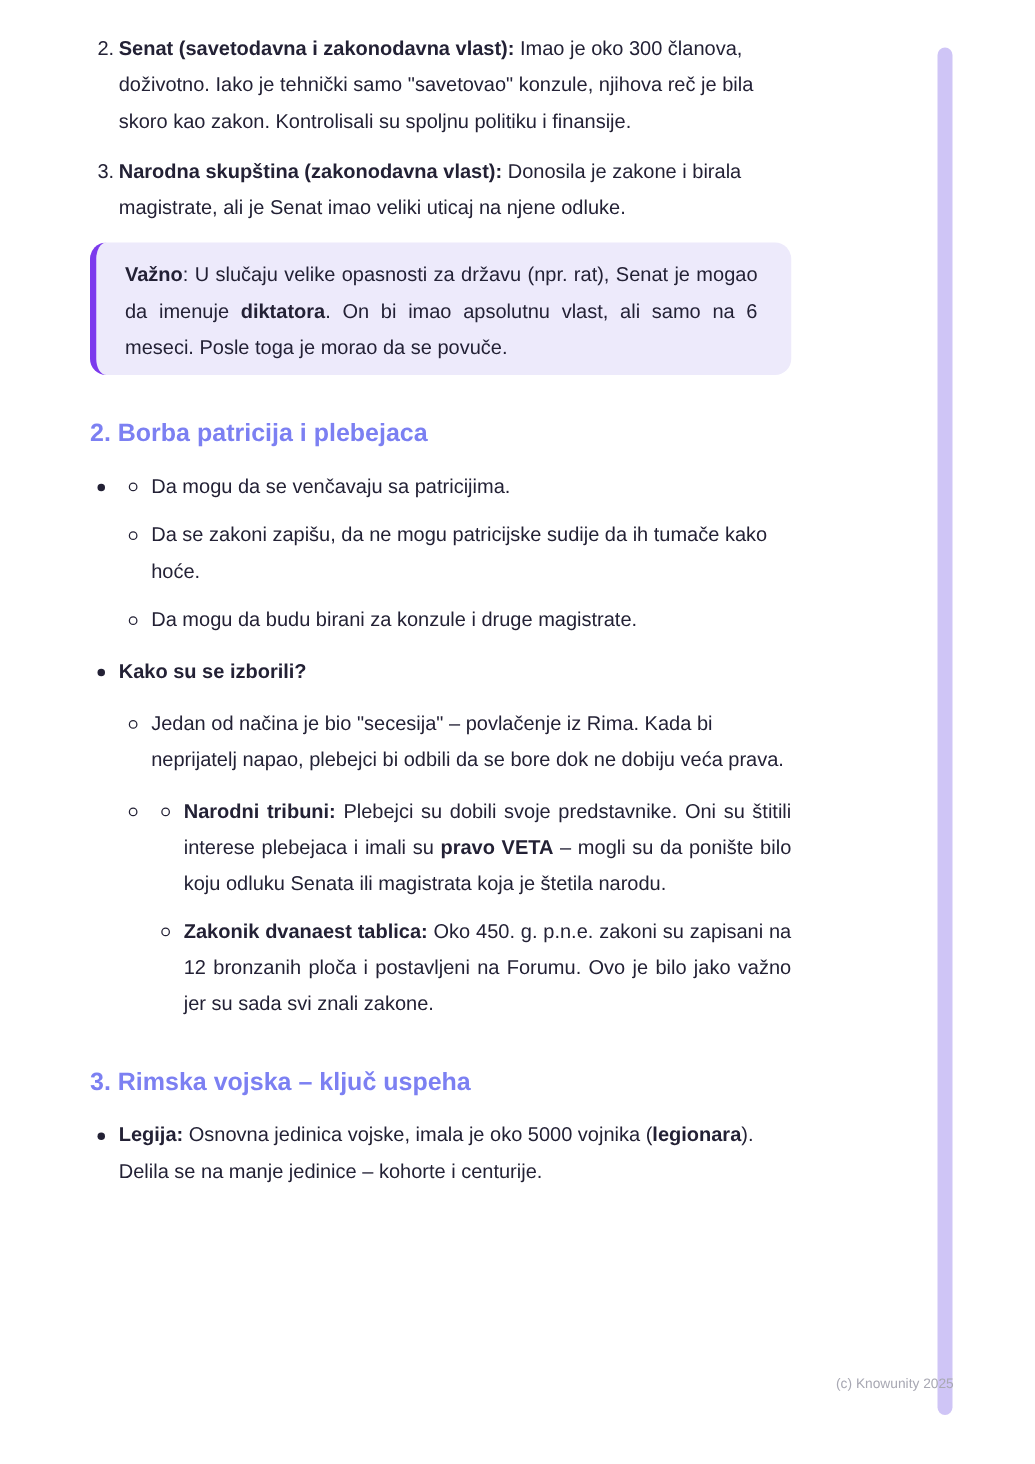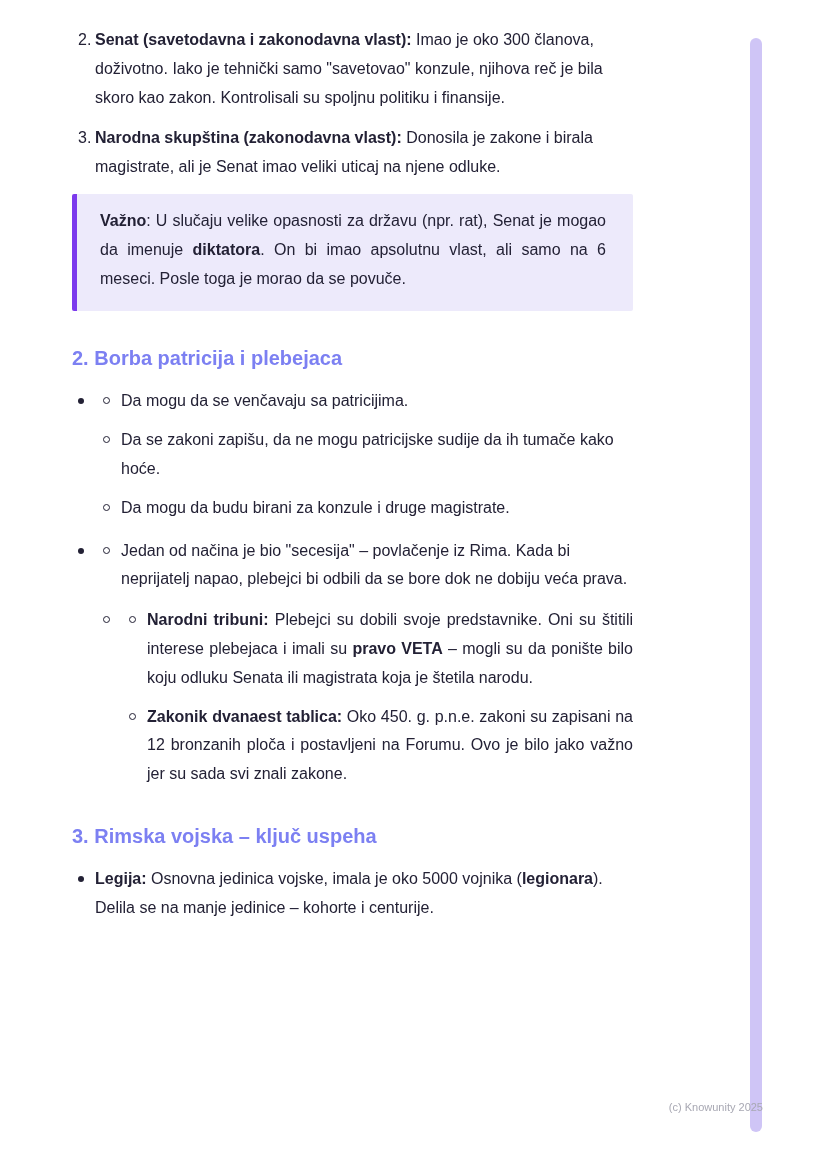--- a/index.html
+++ b/index.html
@@ -26,22 +26,22 @@
 
   
   .num-item { display: flex; margin-bottom: 12px; }
   .num { flex: 0 0 23px; padding-left: 6px; }
 
   
   .callout {
     margin-top: 12px;
     background: var(--callout-bg, #edeafb);
     border-left: 5px solid var(--callout-border, #7c3aed);
-    border-radius: 2px;
-    padding: 13px 27px 18px 23px;
+    border-radius: 13px;
+    padding: 13px 27px 7px 23px;
   }
 
   
   h2.h {
     font-size: 20px;
     font-weight: 700;
     color: var(--heading, #7c80f2);
     line-height: 1.3;
     margin: 34px 0 14px;
   }
@@ -112,20 +112,21 @@
           </li>
           <li class="l2">
             <p><span>Da se zakoni zapišu, da ne mogu patricijske sudije da ih tumače kako hoće.</span></p>
           </li>
           <li class="l2">
             <p><span>Da mogu da budu birani za konzule i druge magistrate.</span></p>
           </li>
         </ul>
       </li>
       <li class="l1">
+        <p><strong>Kako su se izborili?</strong></p>
         <ul class="sub">
           <li class="l2">
             <p><span>Jedan od načina je bio "secesija" – povlačenje iz Rima. Kada bi neprijatelj napao, plebejci bi odbili da se bore dok ne dobiju veća prava.</span></p>
           </li>
           <li class="l2">
             <ul class="sub2">
               <li class="l3">
                 <p class="just"><strong>Narodni tribuni:</strong><span> Plebejci su dobili svoje predstavnike. Oni su štitili interese plebejaca i imali su </span><strong>pravo VETA</strong><span> – mogli su da ponište bilo koju odluku Senata ili magistrata koja je štetila narodu.</span></p>
               </li>
               <li class="l3">

